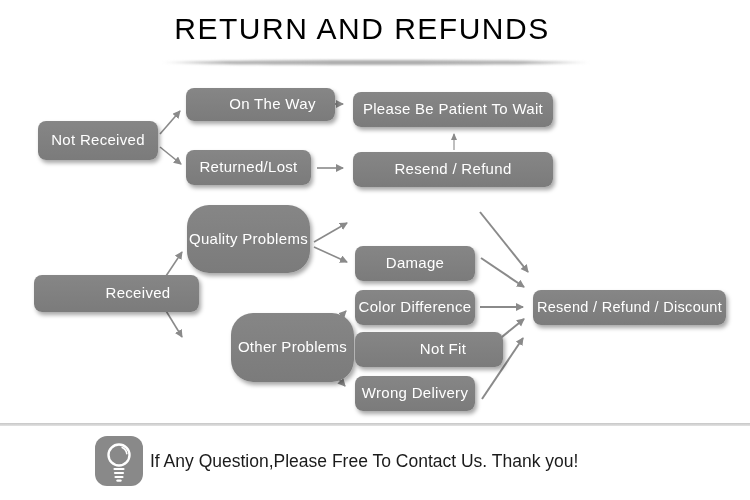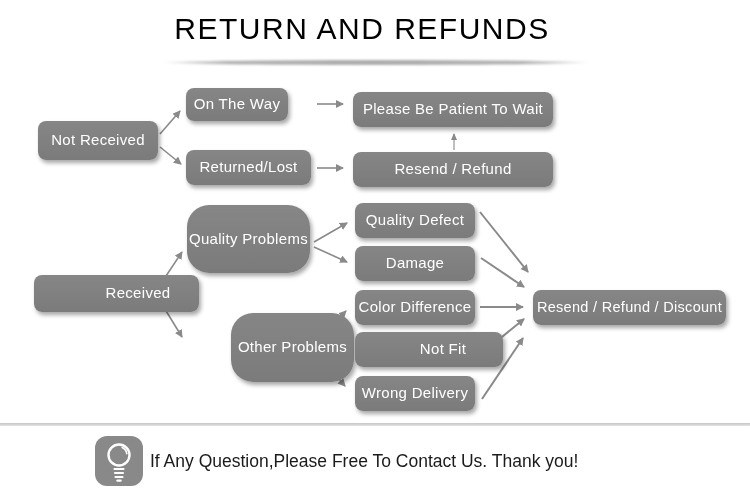--- a/index.html
+++ b/index.html
@@ -10,21 +10,21 @@
   .title-underline{position:absolute;left:160px;top:60px;width:432px;height:5px;border-radius:50%;
          background:linear-gradient(to right,rgba(185,185,185,0) 0%,#b3b3b3 16%,#aeaeae 50%,#b3b3b3 84%,rgba(185,185,185,0) 100%);
          filter:blur(1.2px);}
   .arrows{position:absolute;left:0;top:0;width:750px;height:500px;}
   .node{position:absolute;display:flex;align-items:center;justify-content:center;
         background:linear-gradient(180deg,#868686 0%,#7b7b7b 100%);
         color:#ffffff;font-size:15px;letter-spacing:0.3px;border-radius:8px;
         box-shadow:2px 3px 4px rgba(0,0,0,0.35);text-align:center;line-height:1.1;}
   .node.big{border-radius:22px;}
   .n-not-received{left:38px;top:121px;width:120px;height:39px;}
-  .n-on-the-way{left:186px;top:88px;width:102px;height:33px;}
+  .n-on-the-way{left:186px;top:88px;width:125px;height:33px;padding-left:24px;}
   .n-returned-lost{left:186px;top:150px;width:125px;height:35px;}
   .n-please-wait{left:353px;top:92px;width:200px;height:35px;}
   .n-resend-refund{left:353px;top:152px;width:200px;height:35px;}
   .n-received{left:34px;top:275px;width:122px;height:37px;padding-left:43px;}
   .n-quality-problems{left:187px;top:205px;width:123px;height:68px;}
   .n-other-problems{left:187px;top:313px;width:123px;height:69px;margin-left:44px;}
   .n-quality-defect{left:355px;top:203px;width:120px;height:35px;}
   .n-damage{left:355px;top:246px;width:120px;height:35px;}
   .n-color-difference{left:355px;top:290px;width:120px;height:35px;}
   .n-not-fit{left:355px;top:332px;width:120px;height:35px;padding-left:28px;}
@@ -75,21 +75,20 @@
   </svg>
 
   <div class="node n-not-received">Not Received</div>
   <div class="node n-on-the-way">On The Way</div>
   <div class="node n-returned-lost">Returned/Lost</div>
   <div class="node n-please-wait">Please Be Patient To Wait</div>
   <div class="node n-resend-refund">Resend / Refund</div>
   <div class="node n-received">Received</div>
   <div class="node big n-quality-problems">Quality Problems</div>
   <div class="node big n-other-problems">Other Problems</div>
-  <div class="node n-quality-defect">Quality Defect</div>
   <div class="node n-damage">Damage</div>
   <div class="node n-color-difference">Color Difference</div>
   <div class="node n-not-fit">Not Fit</div>
   <div class="node n-wrong-delivery">Wrong Delivery</div>
   <div class="node n-rrd">Resend / Refund / Discount</div>
 
   <div class="footer-divider"></div>
 
   <div class="footer-icon">
     <svg width="48" height="50" viewBox="0 0 48 50">

